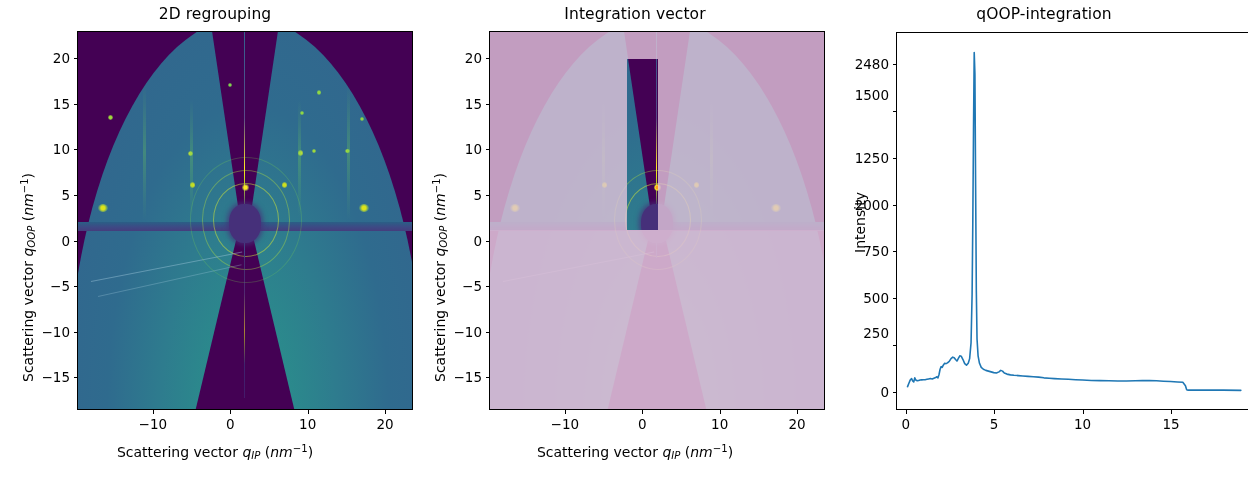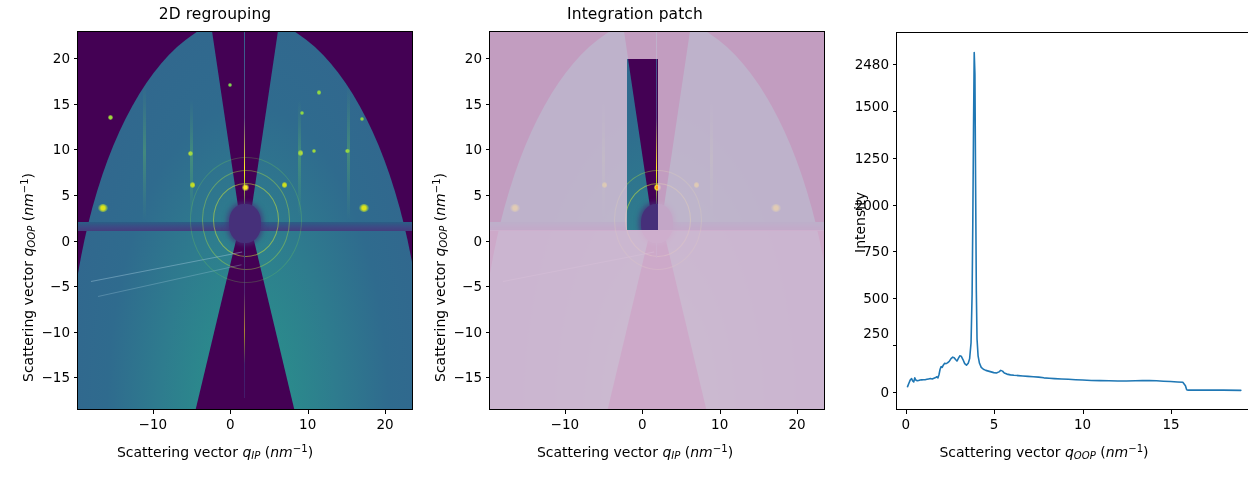--- a/index.html
+++ b/index.html
@@ -167,21 +167,21 @@
         <div class="tick y" style="left: 73.5px; top: 149.438px;"></div>
         <div class="ticklabel y" style="right: 360px; top: 149.438px;">10</div>
         <div class="tick y" style="left: 73.5px; top: 103.885px;"></div>
         <div class="ticklabel y" style="right: 360px; top: 103.885px;">15</div>
         <div class="tick y" style="left: 73.5px; top: 58.3317px;"></div>
         <div class="ticklabel y" style="right: 360px; top: 58.3317px;">20</div>
       </div>
   </div>
 
   <div class="panel" id="panel-mid">
-    <div class="panel-title">Integration patch</div>
+    <div class="panel-title">Integration vector</div>
 
     <div class="axes" id="axes-mid">
       <div class="sc-img">
         <div class="sc-disc disc-upper"></div>
         <div class="sc-disc disc-lower"></div>
         <div class="sc-horizon" style="top:50.3%;height:2.4%;"></div>
         <div class="sc-wedge up" style="left:40%;top:-1%;width:20%;height:52.5%;"></div>
         <div class="sc-wedge dn" style="left:35%;top:52%;width:30%;height:49%;"></div>
         <div class="sc-arc" style="left:40.4%;top:40.0%;width:19.2%;height:19.2%;border-width:1.6px;border-color:rgba(200,224,60,.55);"></div>
         <div class="sc-arc" style="left:37.0%;top:36.6%;width:26.0%;height:26.0%;border-width:1.3px;border-color:rgba(170,216,70,.42);"></div>
@@ -244,32 +244,30 @@
         <div class="tick y" style="left: 55.5px; top: 149.438px;"></div>
         <div class="ticklabel y" style="right: 358px; top: 149.438px;">10</div>
         <div class="tick y" style="left: 55.5px; top: 103.885px;"></div>
         <div class="ticklabel y" style="right: 358px; top: 103.885px;">15</div>
         <div class="tick y" style="left: 55.5px; top: 58.3317px;"></div>
         <div class="ticklabel y" style="right: 358px; top: 58.3317px;">20</div>
       </div>
   </div>
 
   <div class="panel" id="panel-right">
+    <div class="panel-title">qOOP-integration</div>
 
     <div class="axes" id="axes-right">
       <div class="lineplot">
         <svg id="curve-svg" viewBox="0 0 374 378" preserveAspectRatio="none">
           <polyline id="curve-path" fill="none" stroke="#1f77b4" stroke-width="1.6" stroke-linejoin="round" stroke-linecap="round" points="10.61,355.49 11.85,352.30 13.26,348.92 14.68,347.42 15.74,349.86 16.80,350.80 17.86,346.67 18.92,348.92 20.34,349.67 21.75,349.30 23.17,348.92 24.76,348.74 26.52,348.55 28.29,348.55 30.06,348.17 31.83,347.80 33.60,347.42 35.37,347.80 37.13,347.05 38.90,346.30 40.14,345.55 41.20,346.67 42.26,343.30 43.32,338.04 44.38,335.42 45.45,336.17 46.51,333.92 47.92,332.04 49.34,332.41 50.75,331.66 52.52,330.16 54.29,327.35 56.06,325.85 57.47,326.41 58.89,328.29 60.30,329.79 61.71,327.16 63.13,324.54 64.54,324.91 66.31,328.29 68.08,332.41 69.85,333.92 71.62,332.04 73.03,327.35 74.45,311.40 75.51,262.63 76.21,191.34 76.92,97.55 77.63,19.70 78.34,41.27 79.04,153.83 79.75,258.88 80.46,307.65 81.52,324.54 82.93,332.04 84.70,336.17 86.82,338.04 89.30,339.17 91.95,339.92 94.61,340.67 97.26,341.42 99.91,341.79 102.56,340.67 104.33,339.17 106.10,339.92 107.87,341.79 110.52,342.92 114.06,343.67 117.59,344.05 122.01,344.42 126.43,344.80 131.74,345.17 137.04,345.55 142.35,345.92 147.65,346.67 152.96,347.05 158.26,347.42 165.34,347.80 172.41,348.17 179.48,348.55 186.56,348.92 195.40,349.30 204.24,349.49 213.08,349.67 221.92,349.86 230.77,349.86 239.61,349.67 246.68,349.49 253.75,349.49 260.83,349.67 267.90,350.05 274.97,350.42 282.05,350.80 287.35,351.17 290.00,354.55 291.24,358.68 292.66,359.05 297.96,359.05 310.34,359.05 328.02,359.05 345.71,359.24 363.39,NaN"></polyline>
         </svg>
       </div>
     </div>
 
-    <div class="axlabel-x" style="top:443px;">
-      <span>Scattering vector </span><span class="mathi">q</span><span class="sub">OOP</span><span> (</span><span class="mathi">nm</span><span class="sup">−1</span><span>)</span>
-    </div>
     <div class="axlabel-y" style="left:12px;top:253px;">Intensity</div>
 
     <div id="xt-right">
         <div class="tick x" style="left: 65.7258px; top: 410px;"></div>
         <div class="ticklabel x" style="left: 65.7258px; top: 416px;">0</div>
         <div class="tick x" style="left: 154.142px; top: 410px;"></div>
         <div class="ticklabel x" style="left: 154.142px; top: 416px;">5</div>
         <div class="tick x" style="left: 242.558px; top: 410px;"></div>
         <div class="ticklabel x" style="left: 242.558px; top: 416px;">10</div>
         <div class="tick x" style="left: 330.974px; top: 410px;"></div>
@@ -282,19 +280,19 @@
         <div class="ticklabel y" style="right: 359px; top: 333px;">250</div>
         <div class="tick y" style="left: 52.5px; top: 298.382px;"></div>
         <div class="ticklabel y" style="right: 359px; top: 298.382px;">500</div>
         <div class="tick y" style="left: 52.5px; top: 251.484px;"></div>
         <div class="ticklabel y" style="right: 359px; top: 251.484px;">750</div>
         <div class="tick y" style="left: 52.5px; top: 204.586px;"></div>
         <div class="ticklabel y" style="right: 359px; top: 204.586px;">2000</div>
         <div class="tick y" style="left: 52.5px; top: 157.687px;"></div>
         <div class="ticklabel y" style="right: 359px; top: 157.687px;">1250</div>
         <div class="tick y" style="left: 52.5px; top: 110.789px;"></div>
-        <div class="ticklabel y" style="right: 359px; top: 106px;">1500</div>
+        <div class="ticklabel y" style="right: 359px; top: 95px;">1500</div>
         <div class="tick y" style="left: 52.5px; top: 63.8908px;"></div>
         <div class="ticklabel y" style="right: 359px; top: 63.8908px;">2480</div>
       </div>
   </div>
 
 </div>
 
 </body></html>

